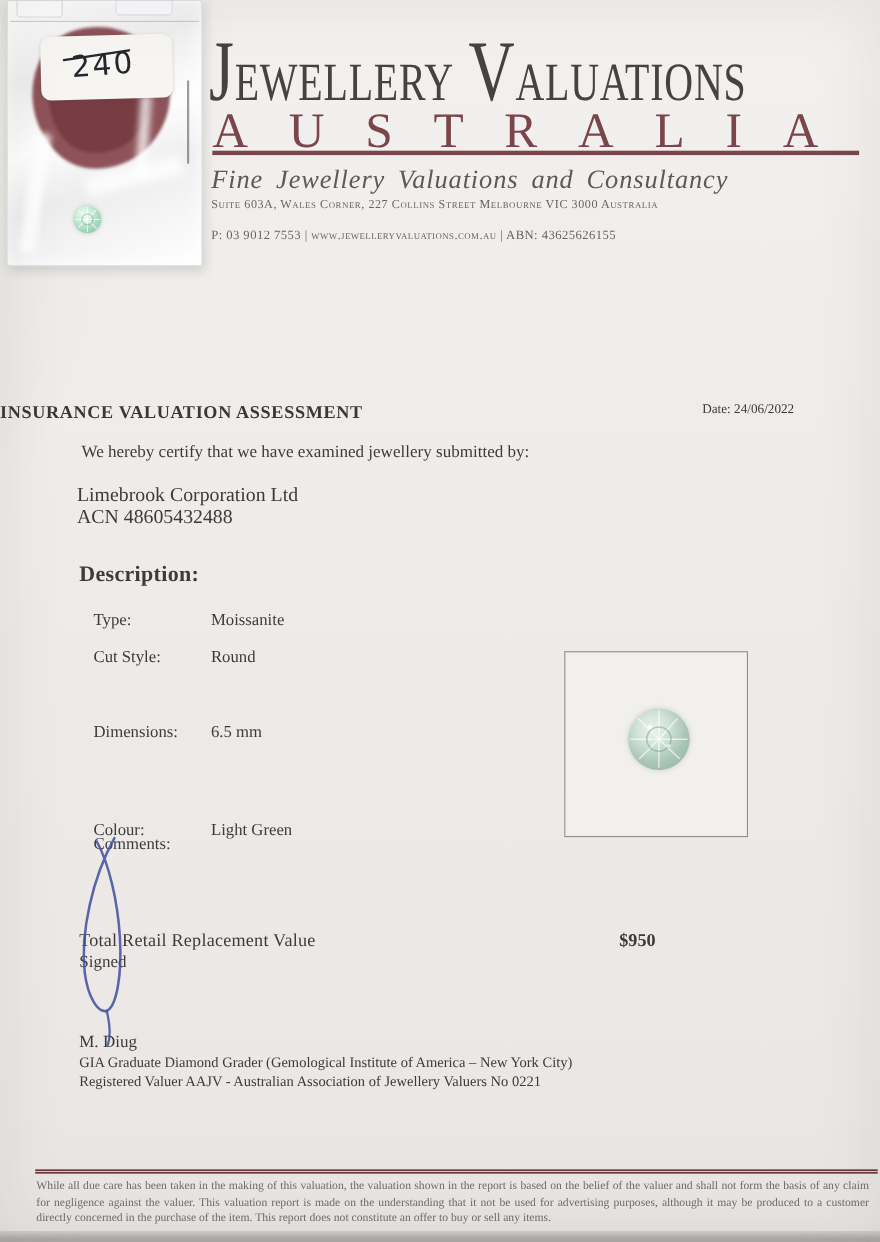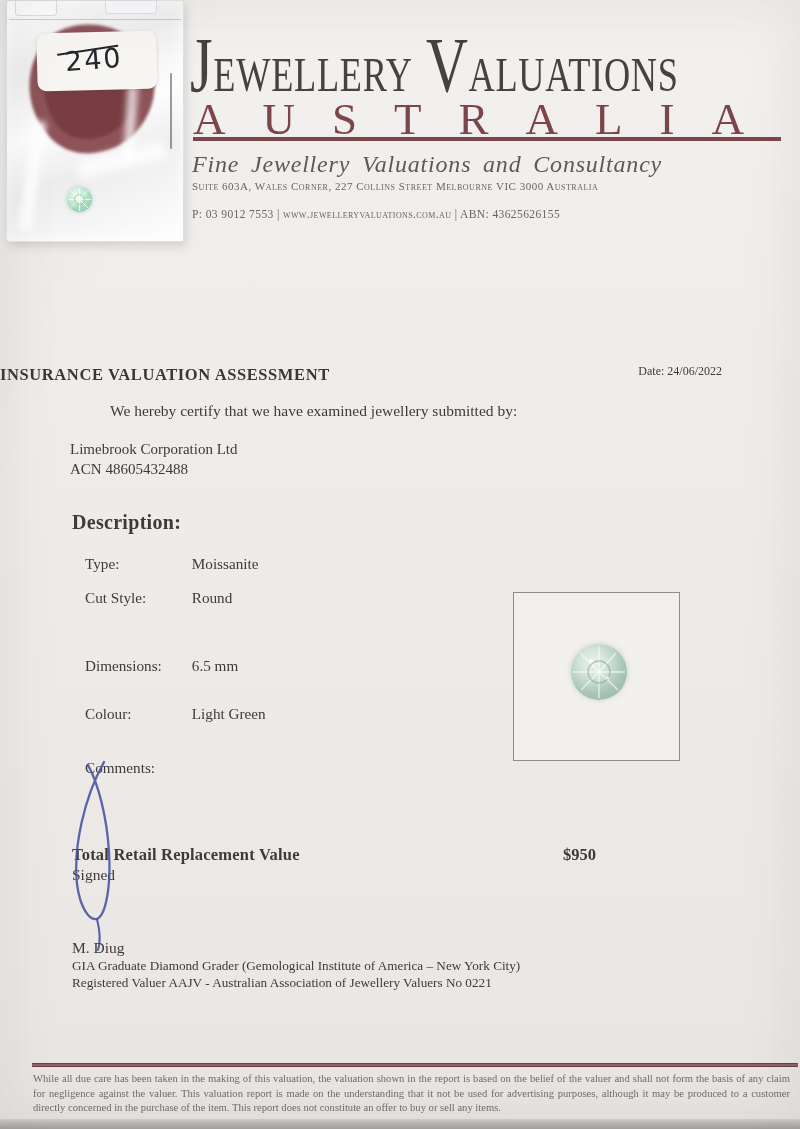--- a/index.html
+++ b/index.html
@@ -108,22 +108,22 @@
 
   
   .doc-title {
     position: absolute; left: 0; top: 325px; width: 635px; text-align: left;
     font-weight: bold; font-size: 16.5px; letter-spacing: 0.6px; color: #3a3836; margin-top: 40px;
   }
   .date-ref {
     position: absolute; left: 472px; top: 362px; width: 250px; text-align: right;
     font-size: 12px; line-height: 19.5px; color: #3d3b39;
   }
-  .certify { position: absolute; left: 74px; top: 402px; font-size: 15.5px; margin-left: 36px; }
-  .client { position: absolute; left: 70px; top: 440px; font-size: 15px; line-height: 19.5px; }
+  .certify { position: absolute; left: 74px; top: 402px; font-size: 15.5px; }
+  .client { position: absolute; left: 70px; top: 440px; font-size: 18px; line-height: 19.5px; }
   .desc-heading {
     position: absolute; left: 72px; top: 511px;
     font-weight: bold; font-size: 20px; letter-spacing: 0.3px;
   }
   .field-row { position: absolute; left: 85px; width: 420px; font-size: 15.2px; }
   .field-label { display: inline-block; width: 103px; }
   .field-value { display: inline-block; }
 
   .photo-box {
     position: absolute; left: 513px; top: 592px; width: 167px; height: 169px;
@@ -131,21 +131,21 @@
   }
   .gem-main {
     left: 57px; top: 51px; width: 56px; height: 56px;
     background: radial-gradient(circle at 40% 34%, #eaf3ee 0%, #d3e4da 28%, #aac6b7 60%, #90ad9e 100%);
     box-shadow: 0 0 5px rgba(150,175,160,0.5);
   }
   .gem svg { position: absolute; inset: 0; }
 
   .total-label {
     position: absolute; left: 72px; top: 845px;
-    font-weight: bold; font-size: 16.5px; letter-spacing: 0.2px;
+    font-weight: normal; font-size: 16.5px; letter-spacing: 0.2px;
   }
   .total-value { position: absolute; left: 563px; top: 845px; font-weight: bold; font-size: 16.5px; }
   .signed { position: absolute; left: 72px; top: 866px; font-size: 15.5px; }
   .signature-svg { position: absolute; left: 60px; top: 748px; }
 
   .valuer-name { position: absolute; left: 72px; top: 939px; font-size: 15.5px; }
   .valuer-cred1 { position: absolute; left: 72px; top: 958px; font-size: 13.2px; }
   .valuer-cred2 { position: absolute; left: 72px; top: 975px; font-size: 13.2px; }
 
   .footer-rule {
@@ -224,21 +224,21 @@
     <span class="field-value">Moissanite</span>
   </div>
   <div class="field-row" style="top:589px">
     <span class="field-label">Cut Style:</span>
     <span class="field-value">Round</span>
   </div>
   <div class="field-row" style="top:657px">
     <span class="field-label">Dimensions:</span>
     <span class="field-value">6.5 mm</span>
   </div>
-  <div class="field-row" style="top:705px">
+  <div class="field-row" style="top:746px">
     <span class="field-label">Colour:</span>
     <span class="field-value">Light Green</span>
   </div>
   <div class="field-row" style="top:759px">
     <span class="field-label">Comments:</span>
     <span class="field-value"></span>
   </div>
 
   <div class="photo-box">
     <div class="gem gem-main">

